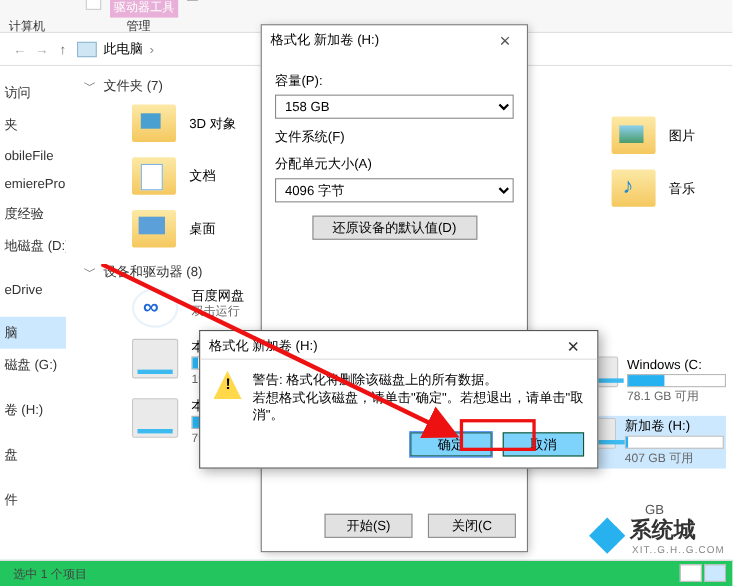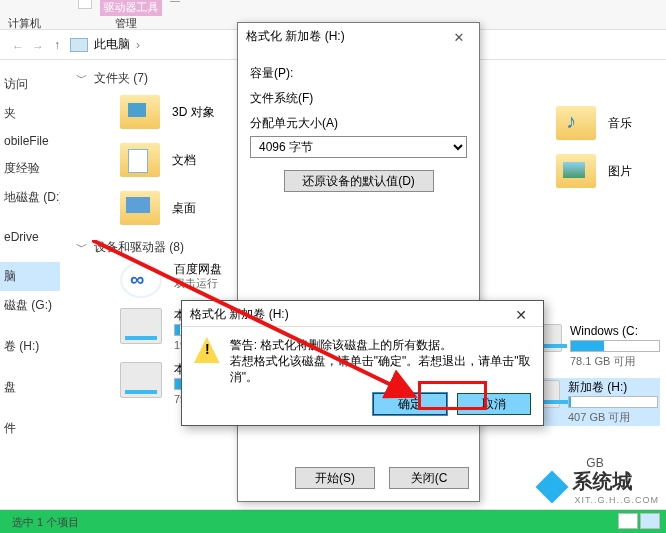--- a/index.html
+++ b/index.html
@@ -132,20 +132,21 @@
   <span class="arrow" style="margin-left:6px;color:#666">↑</span>
   <div class="pc-icon"></div>
   <span class="crumb">此电脑</span>
   <span style="margin:0 6px;color:#888">›</span>
 </div>
 
 <div class="nav">
   <div>访问</div>
   <div>夹</div>
   <div>obileFile</div>
+  <div>emierePro</div>
   <div>度经验</div>
   <div>地磁盘 (D:)</div>
   <div style="height:6px"></div>
   <div>eDrive</div>
   <div style="height:6px"></div>
   <div class="sel">脑</div>
   <div>磁盘 (G:)</div>
   <div style="height:4px"></div>
   <div>卷 (H:)</div>
   <div style="height:4px"></div>
@@ -169,26 +170,26 @@
     <div class="ico docs"></div>
     <div class="lbl">文档</div>
   </div>
   <div class="folder">
     <div class="ico desktop"></div>
     <div class="lbl">桌面</div>
   </div>
 
   <div class="rightcol">
     <div class="folder" style="margin-left:0">
+      <div class="ico pics"></div>
+      <div class="lbl">图片</div>
+    </div>
+    <div class="folder" style="margin-left:0">
       <div class="ico music"></div>
       <div class="lbl">音乐</div>
-    </div>
-    <div class="folder" style="margin-left:0">
-      <div class="ico pics"></div>
-      <div class="lbl">图片</div>
     </div>
   </div>
 
   <div class="dev-head">
     <span class="chev">﹀</span>
     <span>设备和驱动器 (8)</span>
   </div>
 
   <div class="device">
     <div class="dico net"></div>
@@ -254,20 +255,21 @@
   </div>
 </div>
 
 <div class="dlg1">
   <div class="titlebar">
     <span>格式化 新加卷 (H:)</span>
     <div class="x">✕</div>
   </div>
   <div class="body">
     <label>容量(P):</label>
+    <select><option>158 GB</option></select>
     <label>文件系统(F)</label>
     <label>分配单元大小(A)</label>
     <select><option>4096 字节</option></select>
     <button class="btn">还原设备的默认值(D)</button>
   </div>
   <div class="btns">
     <button>开始(S)</button>
     <button>关闭(C</button>
   </div>
 </div>

